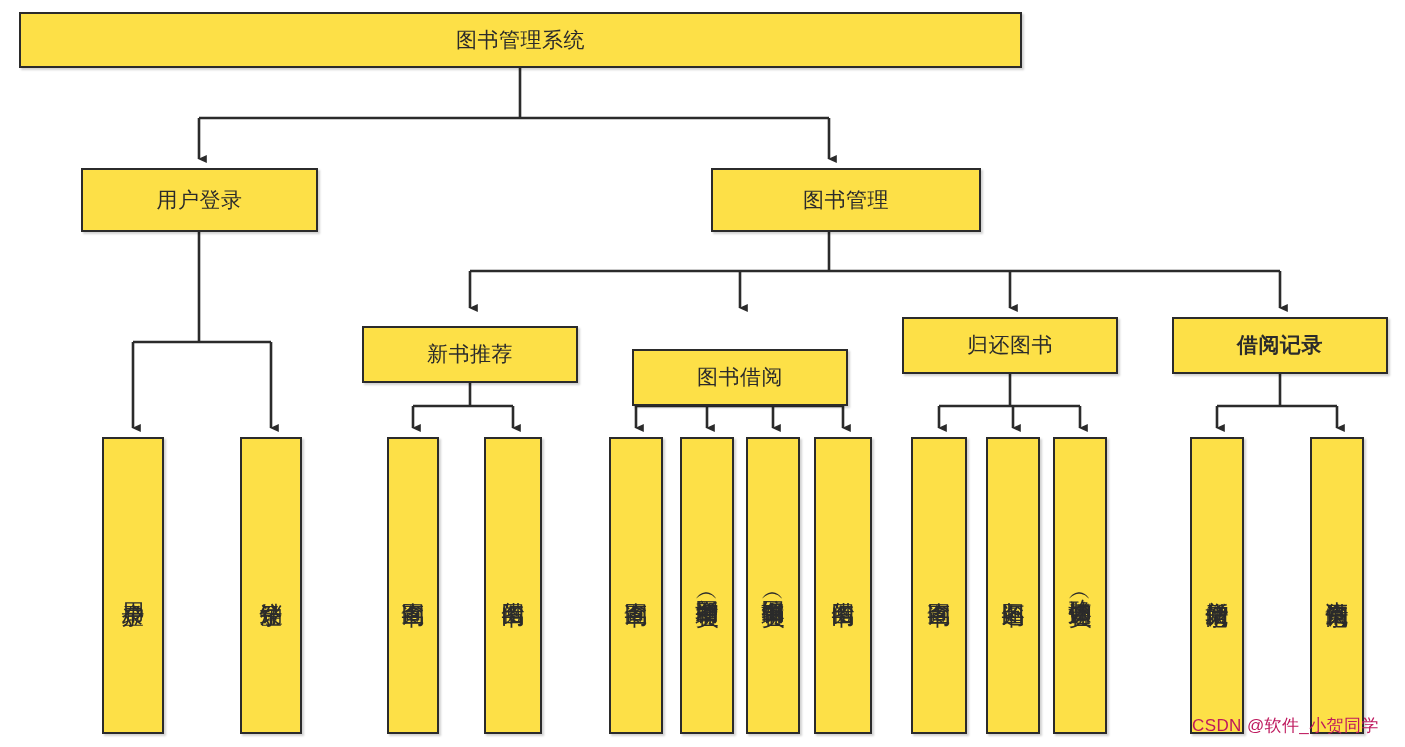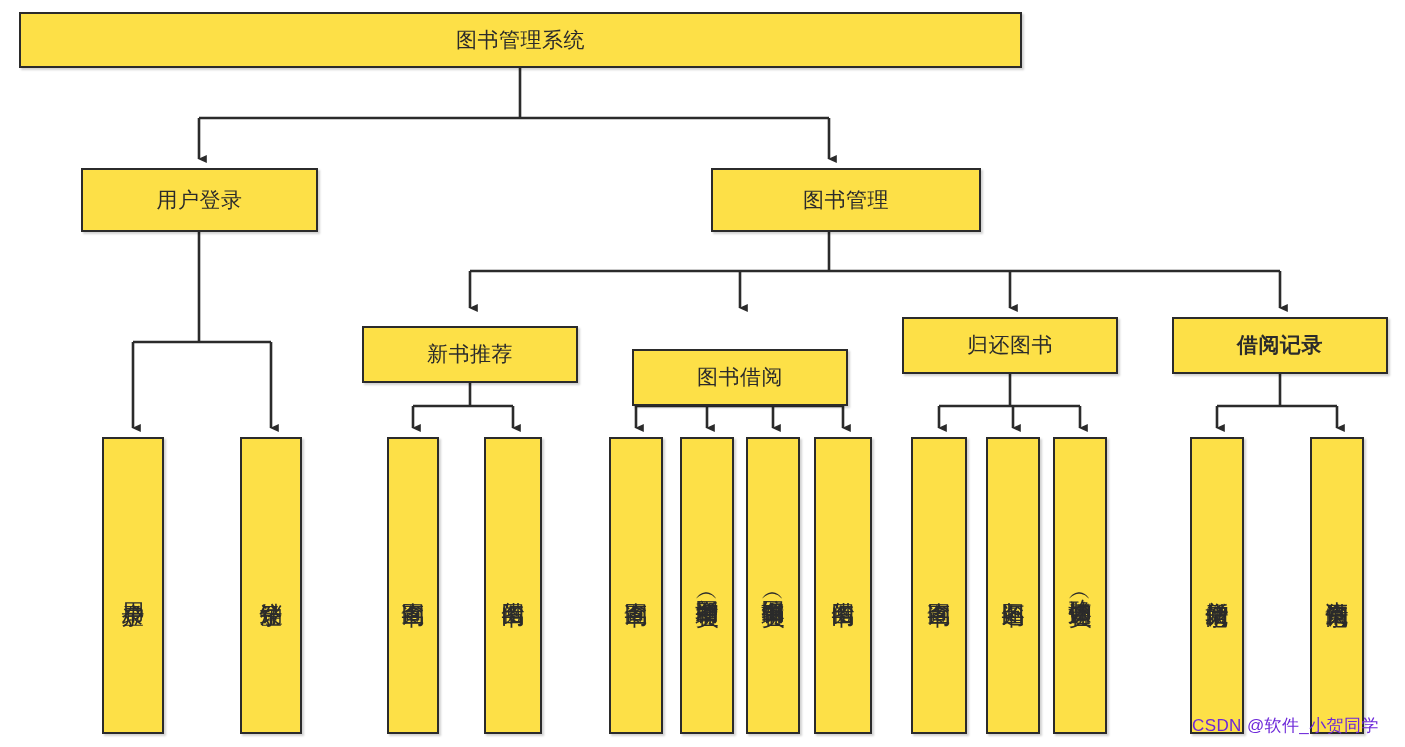--- a/index.html
+++ b/index.html
@@ -44,21 +44,21 @@
   }
   .node-label.vertical {
     writing-mode: vertical-rl;
     text-orientation: upright;
     font-size: 23px;
     line-height: 1.08;
     letter-spacing: 1px;
   }
   .watermark {
     position: absolute;
-    color: #6d28d9;
+    color: #be185d;
     font-size: 17px;
     white-space: nowrap;
     letter-spacing: 0.4px;
     pointer-events: none;
   }
 </style>
 </head>
 <body>
 
 <div id="stage">

